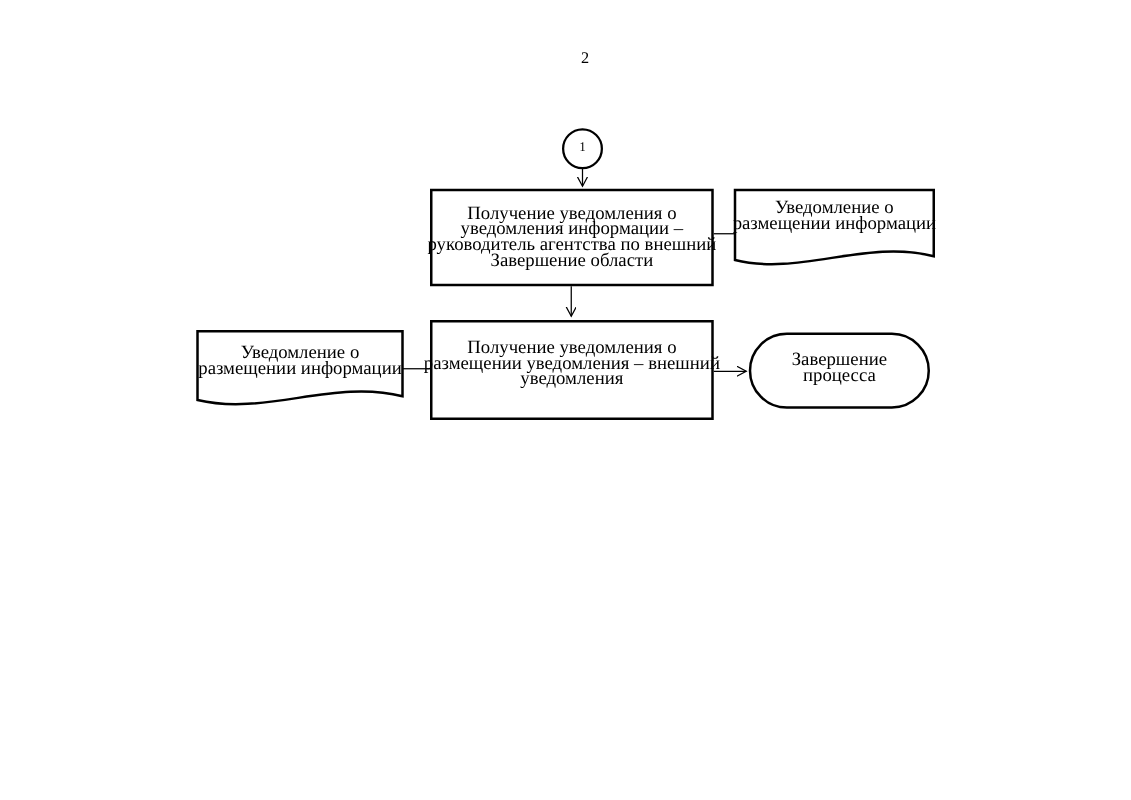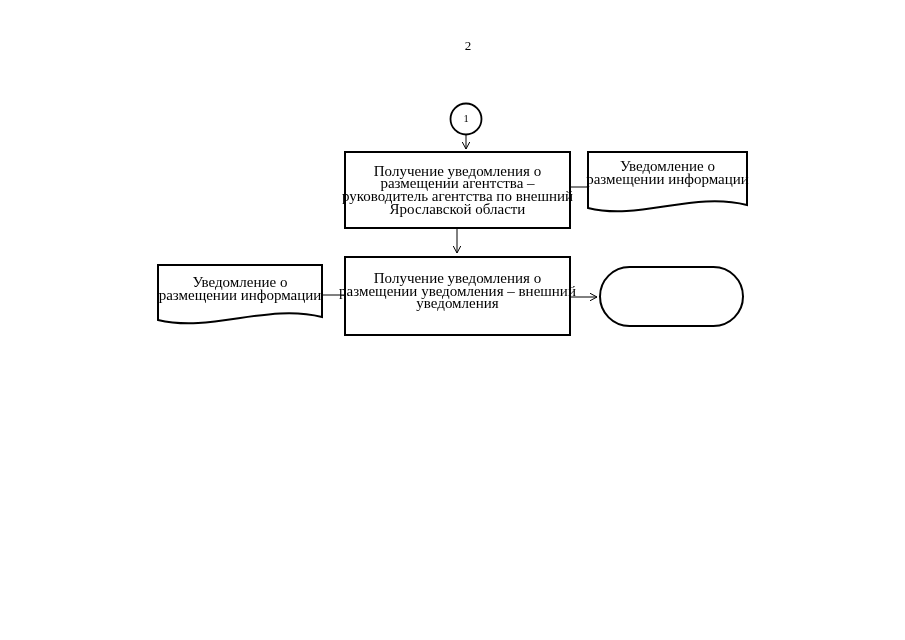--- a/index.html
+++ b/index.html
@@ -68,35 +68,39 @@
     <path class="shape" d="M588,152 H747 V205 C693,191 640,221 588,208 Z"></path>
     <rect class="shape" x="345" y="257" width="225" height="78"></rect>
     <path class="shape" d="M158,265 H322 V317 C267,303 212,333 158,320 Z"></path>
     <rect class="shape" x="600" y="267" width="143" height="59" rx="29.5" ry="29.5"></rect>
   </svg>
 
   <div class="node-text t-circle">1</div>
 
   <div class="node-text t-process1">
     <span>Получение уведомления о</span>
-    <span>размещении агентства –</span>
+    <span>уведомления информации –</span>
     <span>руководитель агентства по внешний</span>
-    <span>Ярославской области</span>
+    <span>Завершение области</span>
   </div>
 
   <div class="node-text t-doc-right">
     <span>Уведомление о</span>
     <span>размещении информации</span>
   </div>
 
   <div class="node-text t-process2">
     <span>Получение уведомления о</span>
     <span>размещении уведомления – внешний</span>
     <span>уведомления</span>
   </div>
 
   <div class="node-text t-doc-left">
     <span>Уведомление о</span>
     <span>размещении информации</span>
   </div>
 
+  <div class="node-text t-terminator">
+    <span>Завершение</span>
+    <span>процесса</span>
+  </div>
 
 </div>
 
 </body></html>

